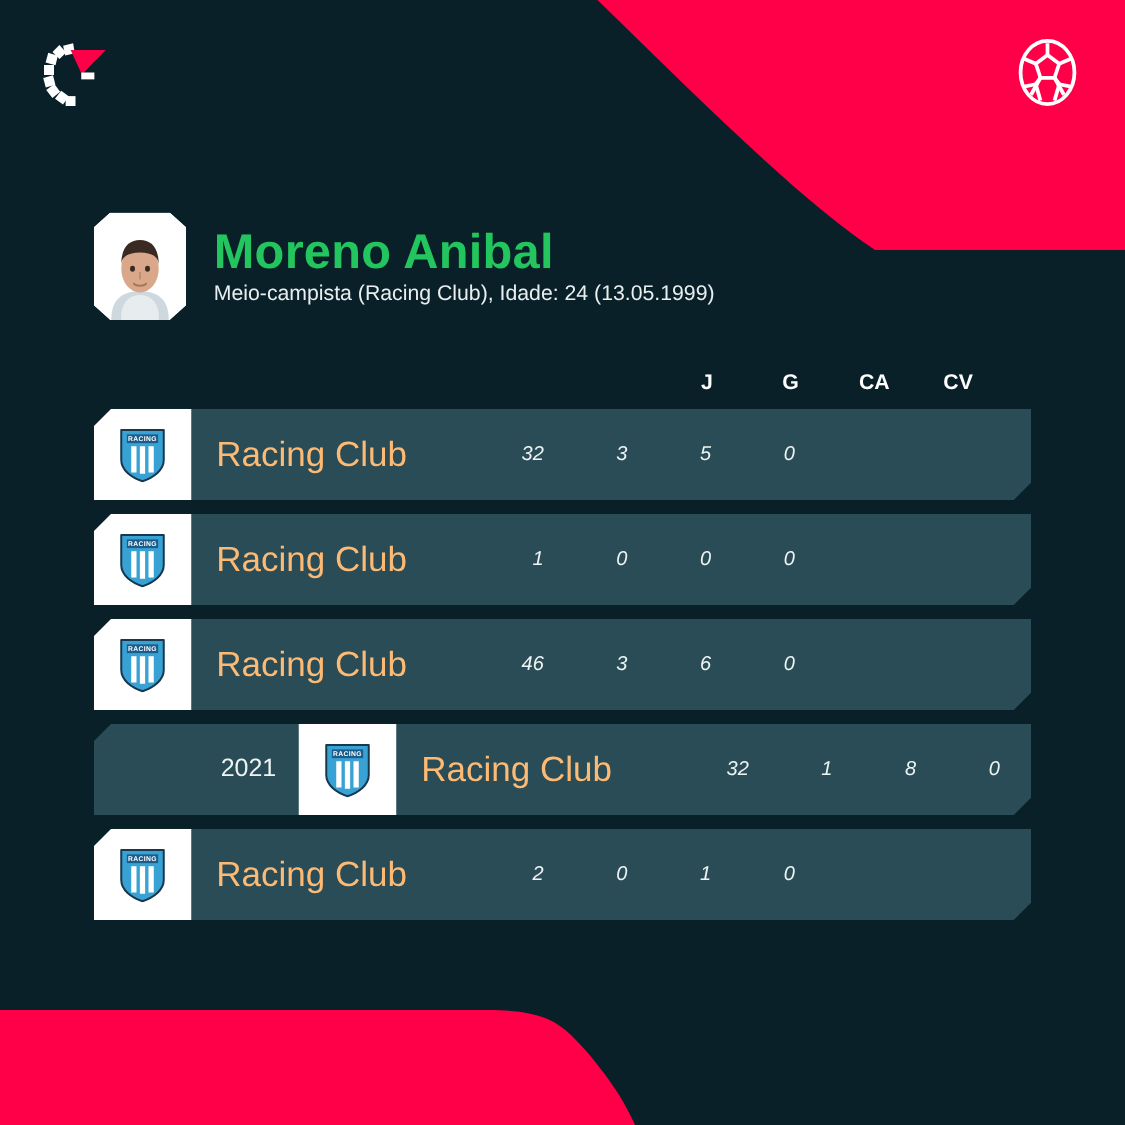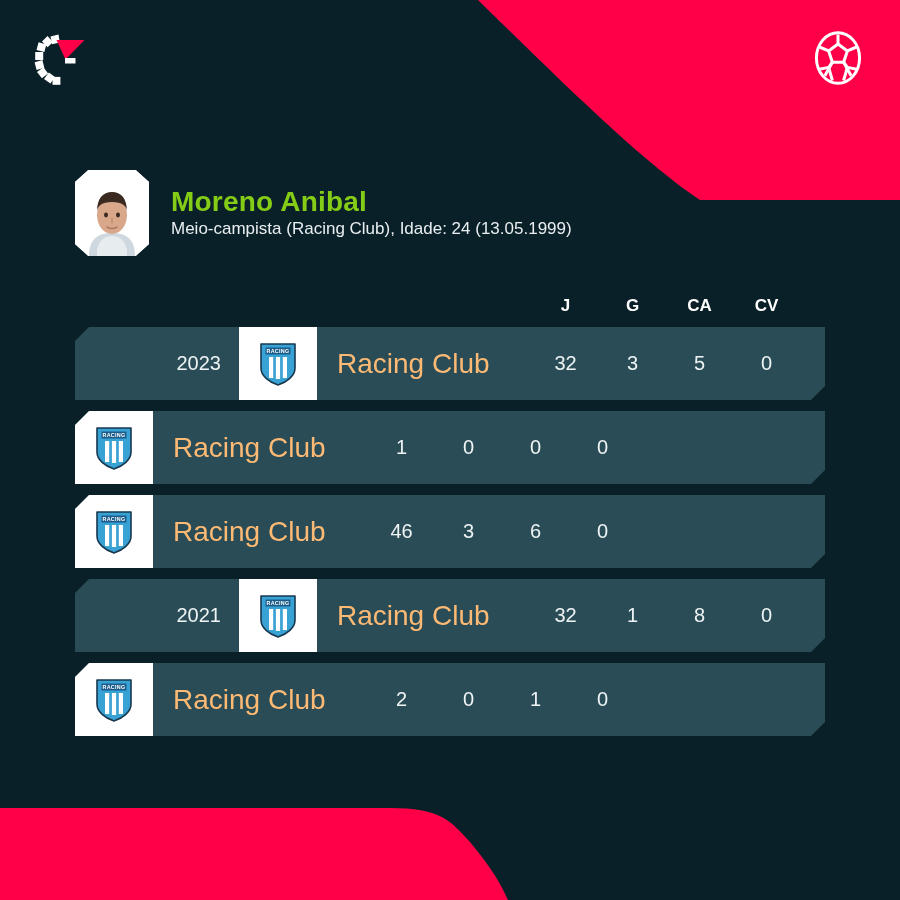--- a/index.html
+++ b/index.html
@@ -47,21 +47,21 @@
     width:74px; height:86px;
     background:#ffffff;
     -webkit-clip-path: polygon(18% 0, 82% 0, 100% 14%, 100% 86%, 82% 100%, 18% 100%, 0 86%, 0 14%);
     clip-path: polygon(18% 0, 82% 0, 100% 14%, 100% 86%, 82% 100%, 18% 100%, 0 86%, 0 14%);
     display:flex; align-items:flex-end; justify-content:center;
     overflow:hidden;
   }
   .avatar-frame svg { display:block; }
   .player-text { display:flex; flex-direction:column; justify-content:center; }
   .player-name {
-    color:#84cc16; font-size:28px; font-weight:bold;
+    color:#22c55e; font-size:39px; font-weight:bold;
     letter-spacing:0.2px; line-height:1.1;
   }
   .player-meta {
     color:#e9eef0; font-size:17px; font-weight:400;
     margin-top:1px; line-height:1.2;
   }
 
   
   .table { position:absolute; left:75px; top:285px; width:750px; }
 
@@ -90,22 +90,22 @@
   .cell-crest {
     width:78px; height:73px;
     background:#ffffff;
     display:flex; align-items:center; justify-content:center;
   }
   .cell-club {
     flex:0 0 215px; padding-left:20px;
     color:#fdba74; font-size:28px;
   }
   .cell-stat {
-    width:67px; text-align:center;
-    color:#eef3f4; font-size:20px;
+    width:67px; text-align:right;
+    color:#eef3f4; font-size:16px;font-style:italic;
   }
   .crest { width:38px; height:44px; display:block; }
 </style>
 </head>
 <body>
 
 <div class="stage">
 
   <svg class="deco-top-red" viewBox="0 0 900 200" preserveAspectRatio="none">
     <path d="M900,0 L900,200 L700,200 C640,160 560,80 478,0 Z" fill="#ff0048"></path>
@@ -172,21 +172,20 @@
     <div class="col-head">
       <div class="spacer"></div>
       <div class="ch">J</div>
       <div class="ch">G</div>
       <div class="ch">CA</div>
       <div class="ch">CV</div>
     </div>
 
     <div id="rows-host">
   <div class="row">
-    <div class="cell-season">2023</div>
     <div class="cell-crest">
       <svg class="crest" viewBox="0 0 38 44">
         <path d="M2,2 L36,2 L36,26 C36,34 28,40 19,43 C10,40 2,34 2,26 Z" fill="#39a2d4" stroke="#17384f" stroke-width="1.6" stroke-linejoin="round"></path>
         <rect x="6.5" y="5.5" width="25" height="7" fill="#1b5c8a"></rect>
         <rect x="10" y="15" width="4.2" height="21" fill="#ffffff"></rect>
         <rect x="16.9" y="15" width="4.2" height="22" fill="#ffffff"></rect>
         <rect x="23.8" y="15" width="4.2" height="21" fill="#ffffff"></rect>
         <text x="19" y="11" text-anchor="middle" font-family="'Liberation Sans',sans-serif" font-size="5.4" font-weight="bold" fill="#ffffff" letter-spacing="0.3">RACING</text>
       </svg>
     </div>

